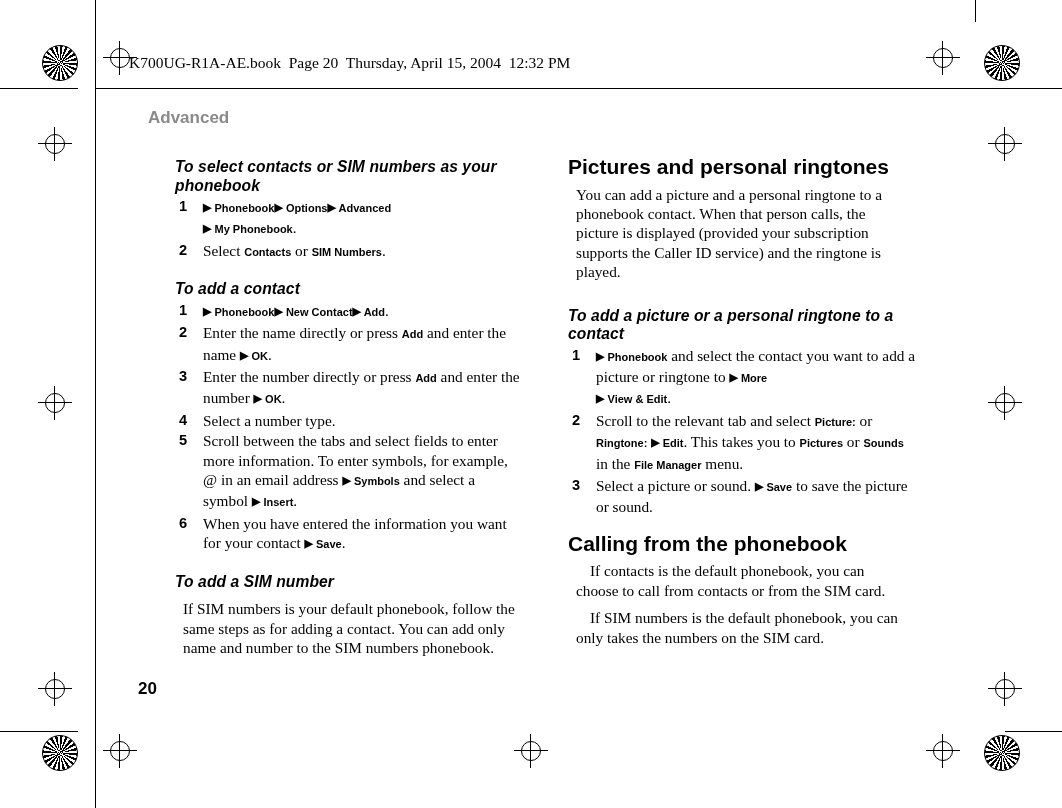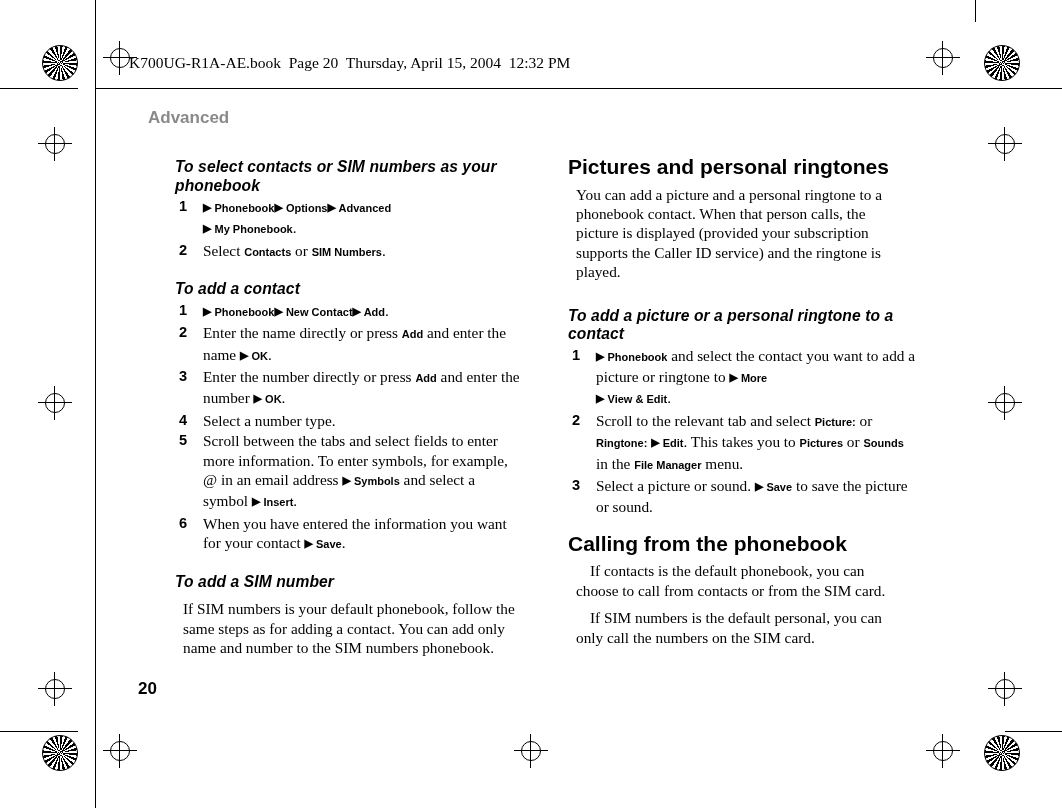--- a/index.html
+++ b/index.html
@@ -276,19 +276,19 @@
         <li><span class="num">1</span><span class="arrow">▶ </span><span class="ui">Phonebook</span><span> and select the contact you want to add a picture or ringtone to </span><span class="arrow">▶ </span><span class="ui">More</span><br><span class="arrow">▶ </span><span class="ui">View &amp; Edit</span><span>.</span></li>
         <li><span class="num">2</span><span>Scroll to the relevant tab and select </span><span class="ui">Picture:</span><span> or </span><span class="ui">Ringtone:</span><span> </span><span class="arrow">▶ </span><span class="ui">Edit</span><span>. This takes you to </span><span class="ui">Pictures</span><span> or </span><span class="ui">Sounds</span><span> in the </span><span class="ui">File Manager</span><span> menu.</span></li>
         <li><span class="num">3</span><span>Select a picture or sound. </span><span class="arrow">▶ </span><span class="ui">Save</span><span> to save the picture or sound.</span></li>
       </ol>
 
     <div class="spacer-lg"></div>
 
     <h3 class="sec-plain">Calling from the phonebook</h3>
     <div>
         <p class="para" style="text-indent: 14px;">If contacts is the default phonebook, you can choose to call from contacts or from the SIM card.</p>
-        <p class="para" style="text-indent: 14px;">If SIM numbers is the default personal, you can only call the numbers on the SIM card.</p>
+        <p class="para" style="text-indent: 14px;">If SIM numbers is the default phonebook, you can only takes the numbers on the SIM card.</p>
       </div>
   </div>
 
   <div class="page-number">20</div>
 
 </div>
 
 </body></html>

